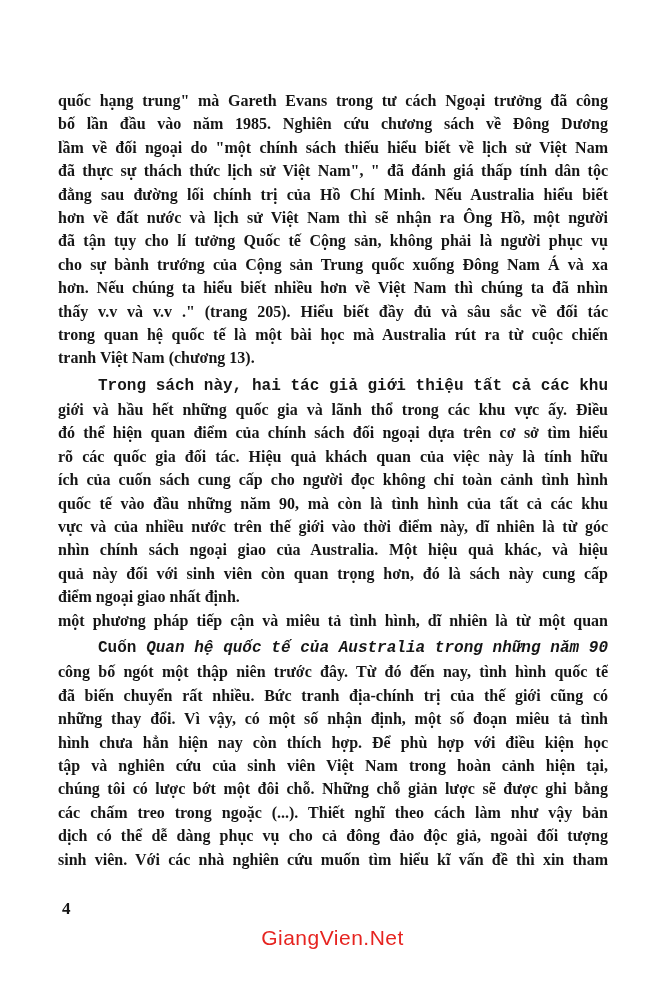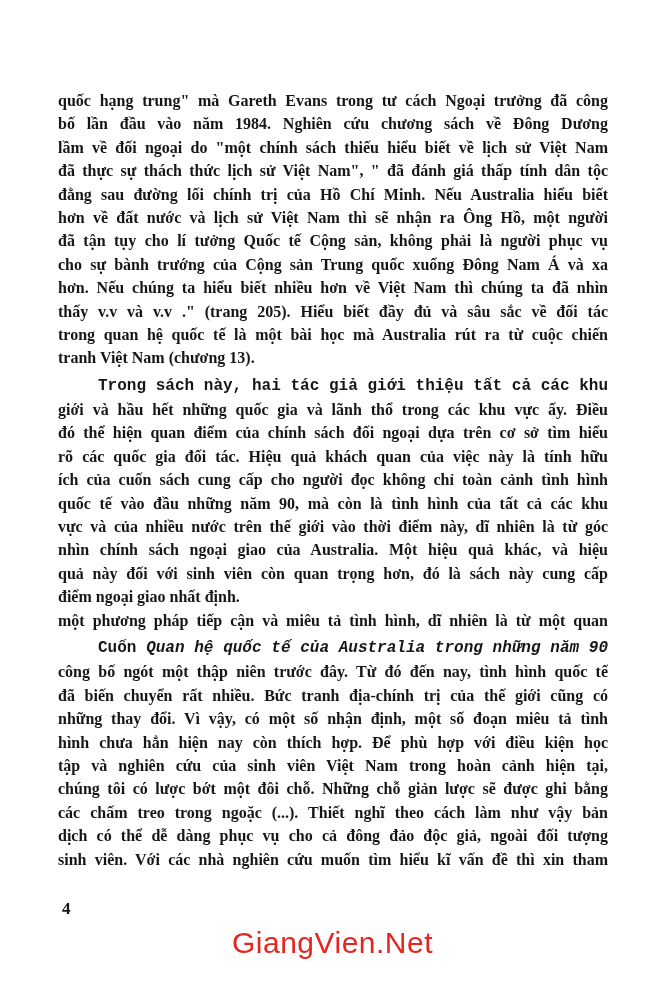--- a/index.html
+++ b/index.html
@@ -55,33 +55,33 @@
     font-size: 17px;
     color: #161616;
   }
   .watermark {
     position: absolute;
     left: 0;
     right: 0;
     top: 926px;
     text-align: center;
     font-family: "Liberation Sans", sans-serif;
-    font-size: 30px;
+    font-size: 21px;
     font-weight: 400;
     letter-spacing: 0.5px;
   }
 </style>
 </head>
 <body>
 
 <div class="scan-page" style="color: rgb(22, 22, 22); background: rgb(255, 255, 255);">
   <div class="body-text">
       <div class="paragraph">
         <div class="line"><span class="seg">quốc hạng trung" mà Gareth Evans trong tư cách Ngoại trưởng đã công</span></div>
-        <div class="line"><span class="seg">bố lần đầu vào năm 1984. Nghiên cứu chương sách về Đông Dương</span></div>
+        <div class="line"><span class="seg">bố lần đầu vào năm 1985. Nghiên cứu chương sách về Đông Dương</span></div>
         <div class="line"><span class="seg">lầm về đối ngoại do "một chính sách thiếu hiểu biết về lịch sử Việt Nam</span></div>
         <div class="line"><span class="seg">đã thực sự thách thức lịch sử Việt Nam", " đã đánh giá thấp tính dân tộc</span></div>
         <div class="line"><span class="seg">đằng sau đường lối chính trị của Hồ Chí Minh. Nếu Australia hiểu biết</span></div>
         <div class="line"><span class="seg">hơn về đất nước và lịch sử Việt Nam thì sẽ nhận ra Ông Hồ, một người</span></div>
         <div class="line"><span class="seg">đã tận tụy cho lí tưởng Quốc tế Cộng sản, không phải là người phục vụ</span></div>
         <div class="line"><span class="seg">cho sự bành trướng của Cộng sản Trung quốc xuống Đông Nam Á và xa</span></div>
         <div class="line"><span class="seg">hơn. Nếu chúng ta hiểu biết nhiều hơn về Việt Nam thì chúng ta đã nhìn</span></div>
         <div class="line"><span class="seg">thấy v.v và v.v ." (trang 205). Hiểu biết đầy đủ và sâu sắc về đối tác</span></div>
         <div class="line"><span class="seg">trong quan hệ quốc tế là một bài học mà Australia rút ra từ cuộc chiến</span></div>
         <div class="line endline"><span class="seg">tranh Việt Nam (chương 13).</span></div>

